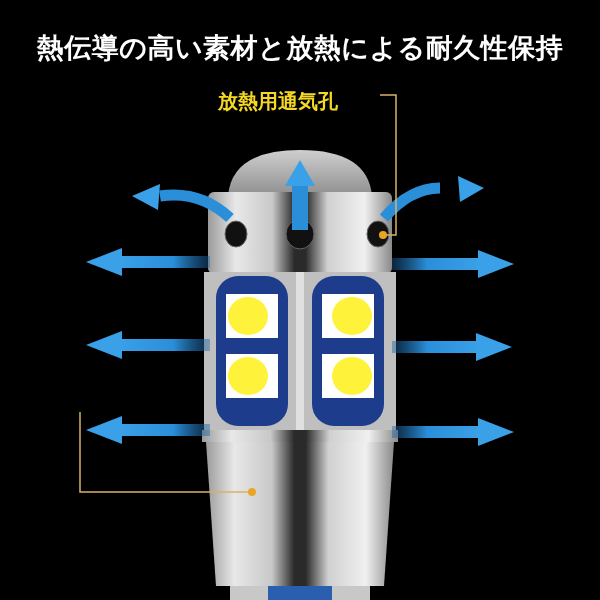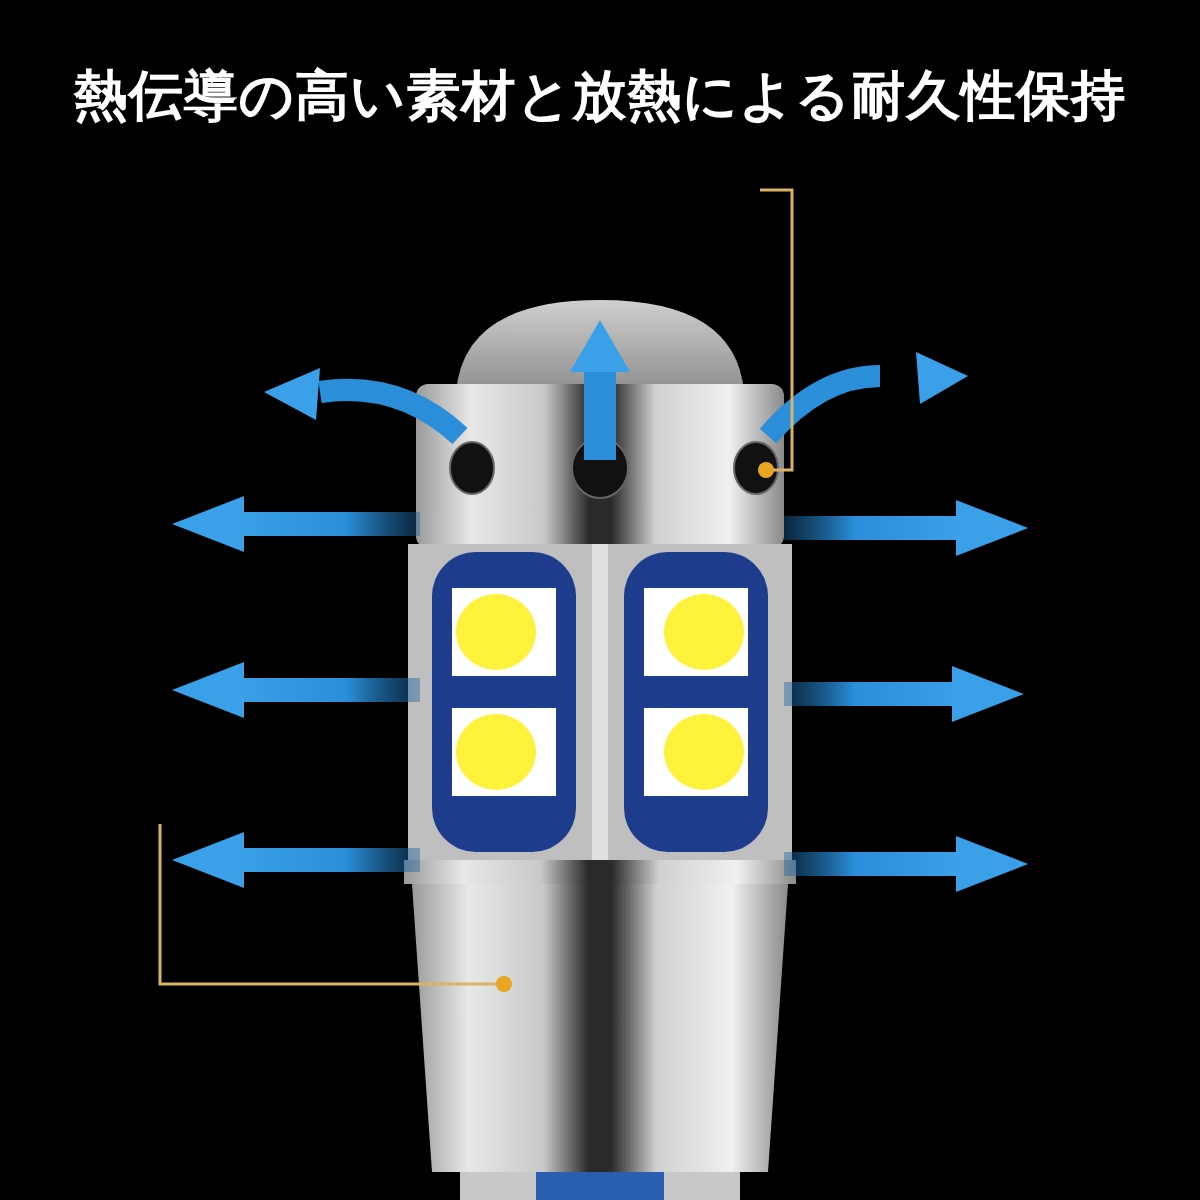--- a/index.html
+++ b/index.html
@@ -110,13 +110,14 @@
     <g>
       <polyline points="380,95 396,95 396,235 384,235" fill="none" stroke="#d9b36a" stroke-width="1.5"></polyline>
       <circle cx="383" cy="235" r="4" fill="#e8a623"></circle>
     </g>
     <g>
       <polyline points="80,412 80,492 252,492" fill="none" stroke="#d9b36a" stroke-width="1.5"></polyline>
       <circle cx="252" cy="492" r="4" fill="#e8a623"></circle>
     </g>
   </svg>
 
+  <div class="label vent-label">放熱用通気孔</div>
 </div>
 
 </body></html>

